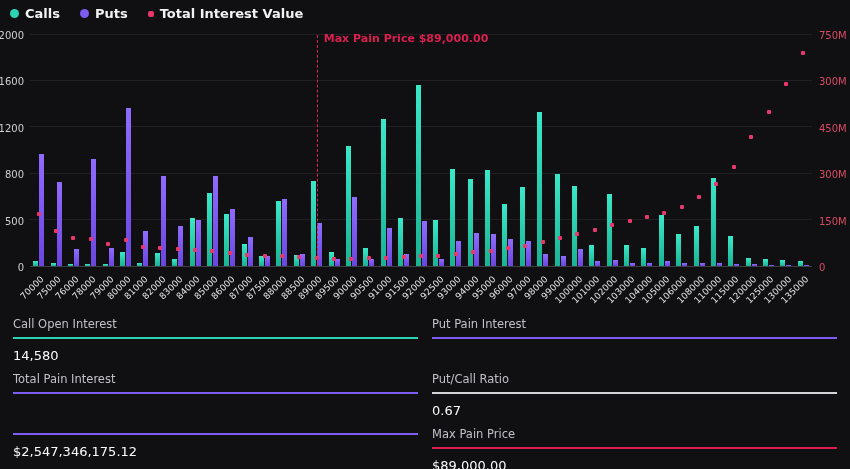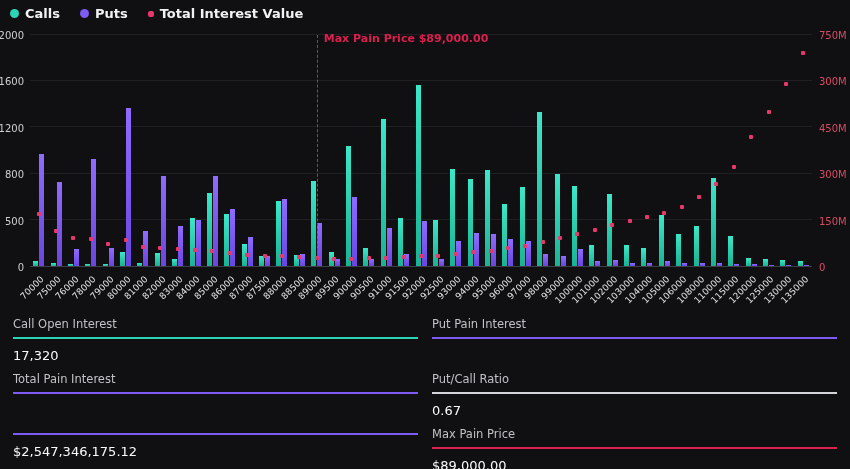--- a/index.html
+++ b/index.html
@@ -268,21 +268,21 @@
       <div class="xlabel" style="right: 7.77778%;">120000</div>
       <div class="xlabel" style="right: 5.55556%;">125000</div>
       <div class="xlabel" style="right: 3.33333%;">130000</div>
       <div class="xlabel" style="right: 1.11111%;">135000</div>
     </div>
 
   <div class="stats">
     <div class="stat">
       <div class="stat-label">Call Open Interest</div>
       <div class="stat-line" style="background: rgb(43, 212, 180);"></div>
-      <div class="stat-value">17,320</div>
+      <div class="stat-value">14,580</div>
     </div>
     <div class="stat">
       <div class="stat-label">Put Pain Interest</div>
       <div class="stat-line" style="background: rgb(126, 91, 242);"></div>
     </div>
     <div class="stat">
       <div class="stat-label">Total Pain Interest</div>
       <div class="stat-line" style="background: rgb(126, 91, 242);"></div>
     </div>
     <div class="stat">

